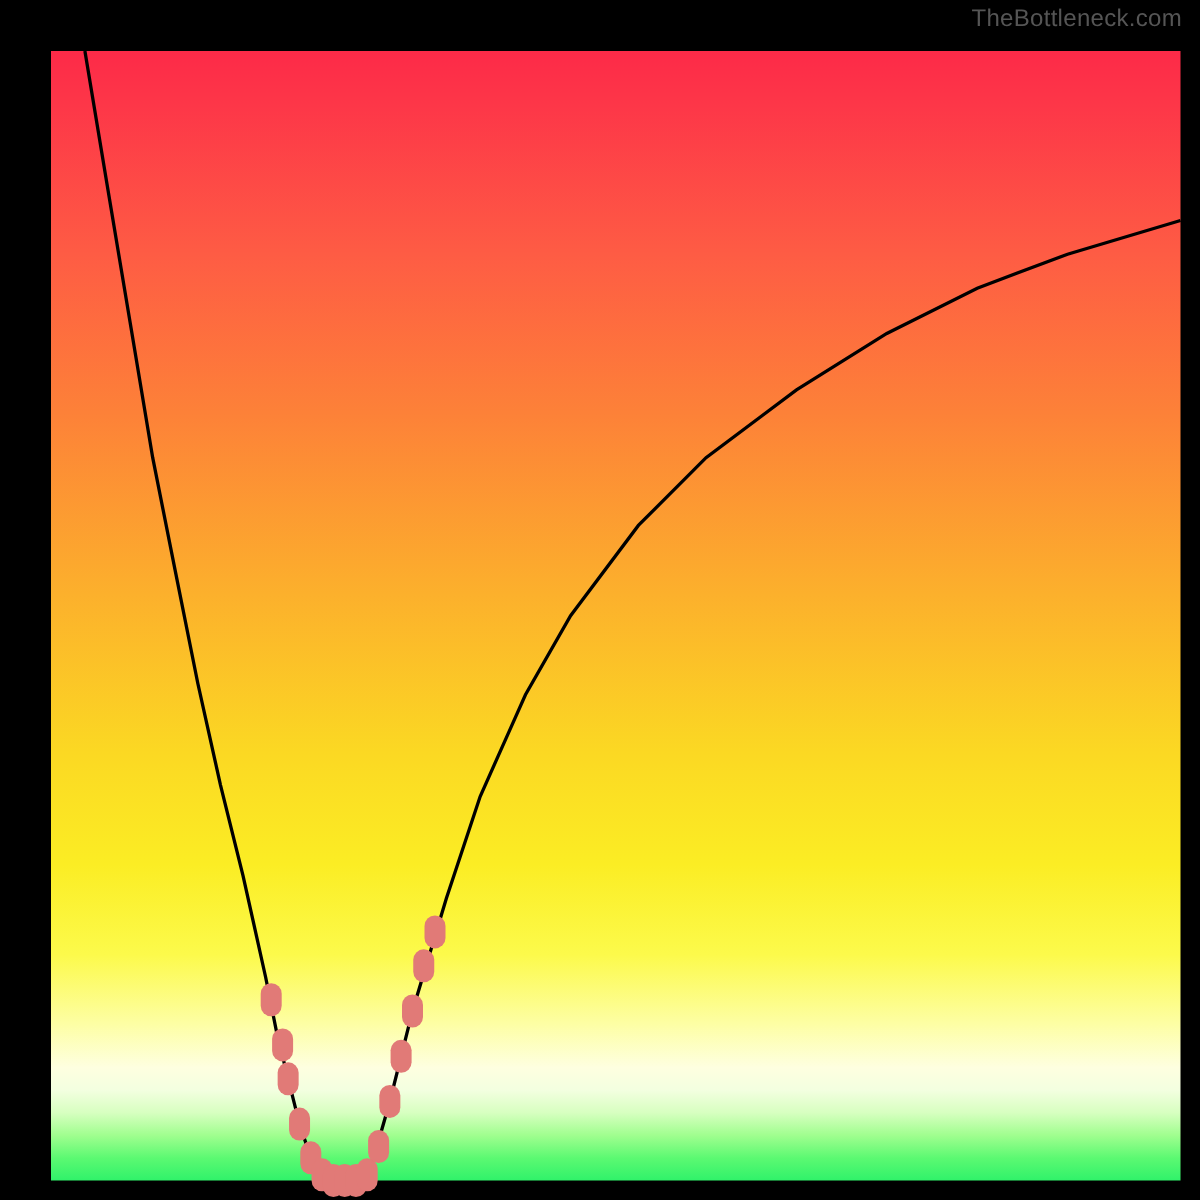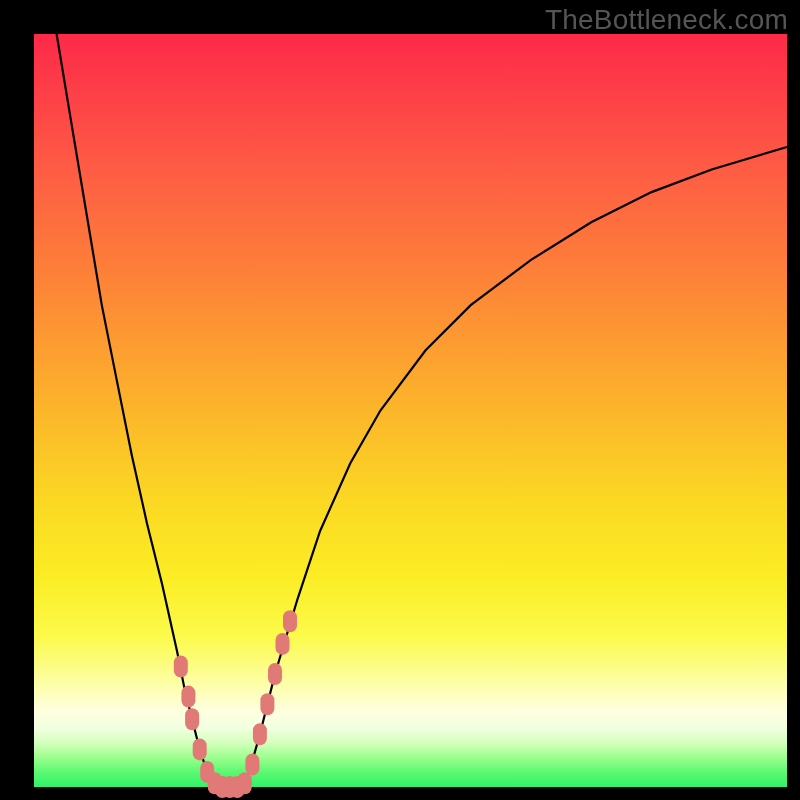--- a/index.html
+++ b/index.html
@@ -40,21 +40,21 @@
       #a0fe8f 96%,
       #5cf972 98%,
       #30f26a 100%
     );
   }
   .watermark {
     position: absolute;
     top: 4px;
     right: 12px;
     color: #555;
-    font-size: 28px;
+    font-size: 16px;
     letter-spacing: 0.2px;
     user-select: none;
   }
   svg.curve {
     position: absolute;
     left: 0; top: 0;
     width: 753px; height: 753px;
     overflow: visible;
   }
   .curve-path {

